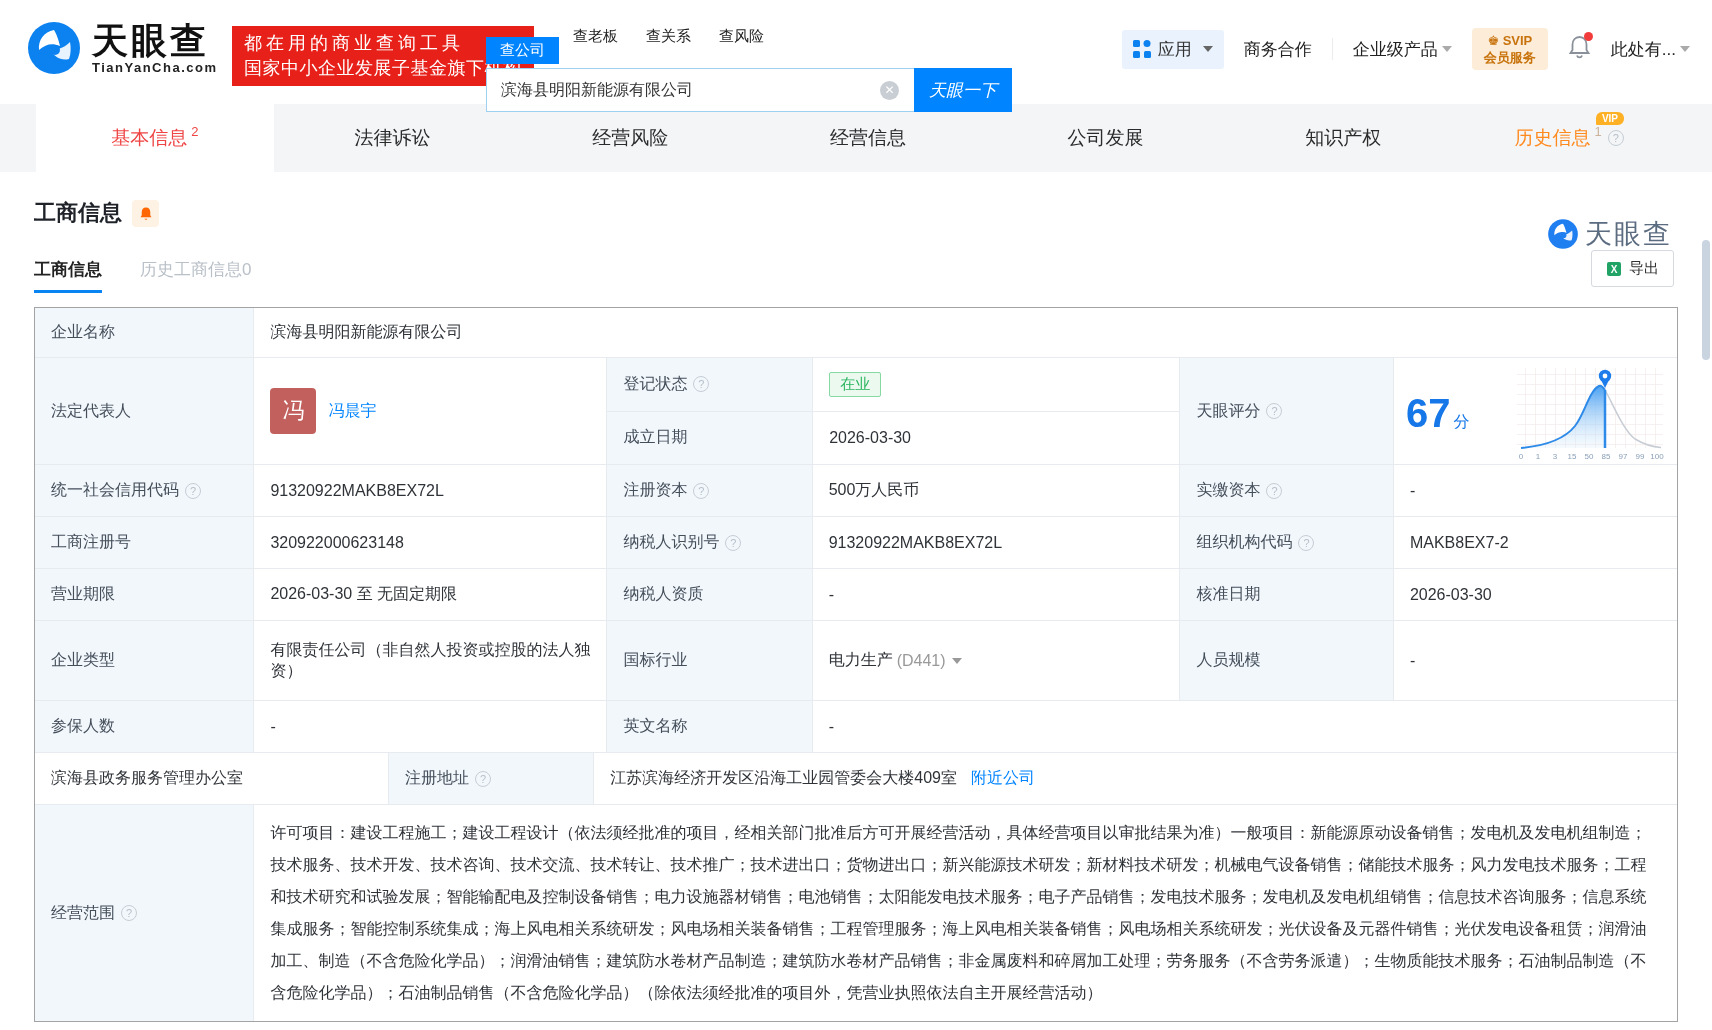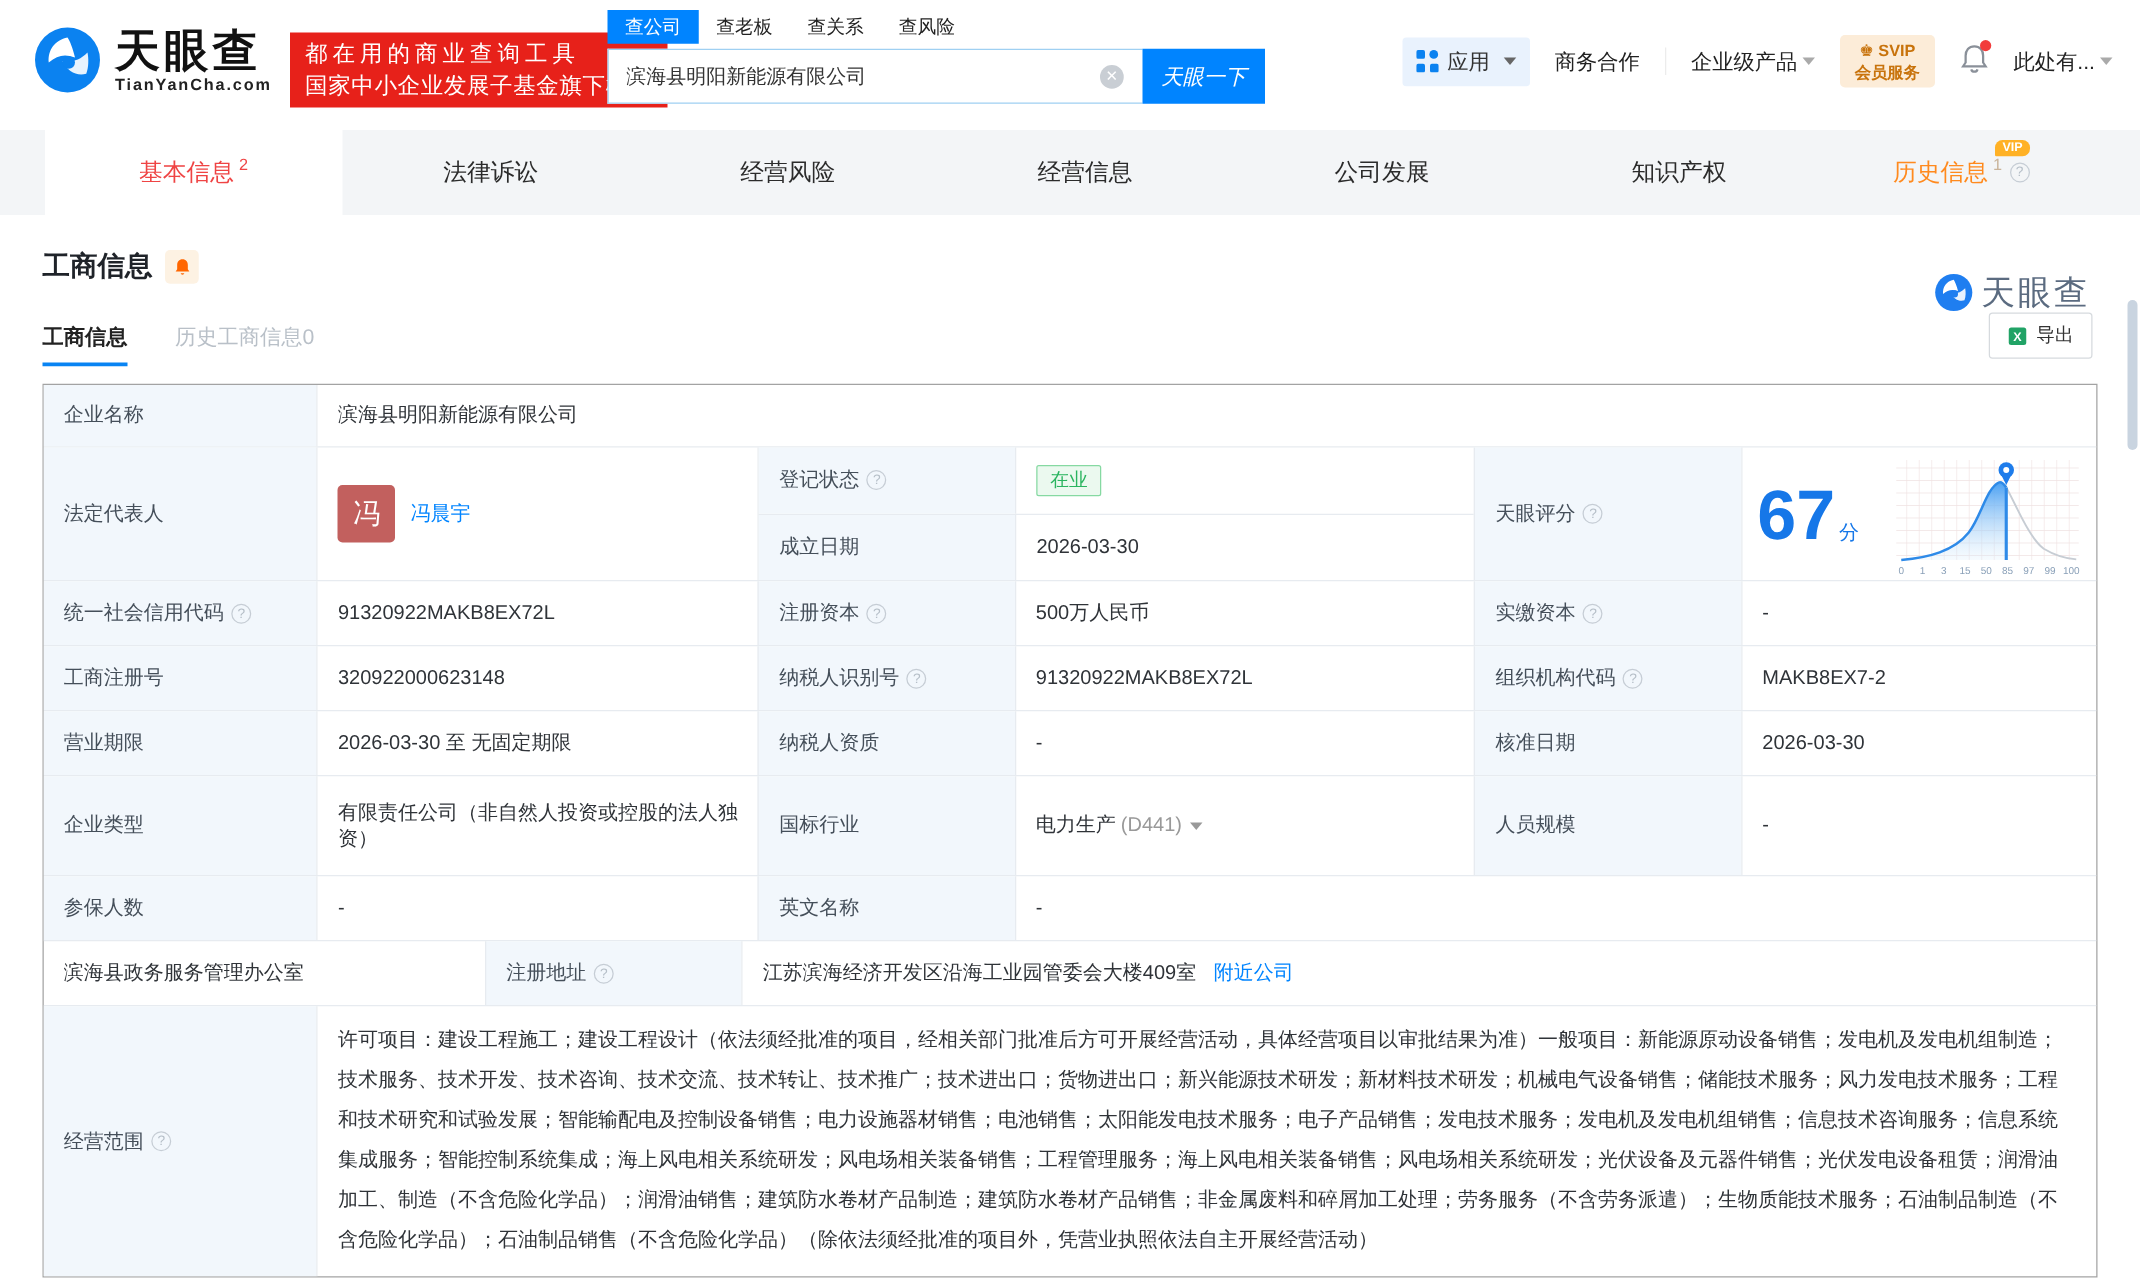--- a/index.html
+++ b/index.html
@@ -12,21 +12,21 @@
   .logo-txt .cn { font-size:36px; font-weight:bold; color:#111; letter-spacing:3px; line-height:38px;}
   .logo-txt .en { font-size:13px; font-weight:bold; color:#222; letter-spacing:1.5px; }
   .slogan { position:absolute; left:232px; top:26px; background:#e7211a; color:#fff;
             padding:5px 12px; font-size:18px; line-height:25px; }
   .slogan .l1 { letter-spacing:4px; }
   .slogan .l2 { letter-spacing:0.5px; }
 
   .search-wrap { position:absolute; left:486px; top:8px; }
   .search-tabs { display:flex; align-items:center; margin-bottom:4px; }
   .search-tab { font-size:15px; padding:4px 14px; color:#222; cursor:pointer; }
-  .search-tab.active { background:#0084ff; color:#fff; }
+  .search-tab.active { background:#0084ff; color:#fff;margin-top:29px; }
   .search-row { display:flex; position:relative; }
   .search-input { width:428px; height:44px; border:1px solid #9fd0f2; border-right:none;
                   font-size:16px; padding:0 44px 0 14px; color:#333; outline:none;
                   font-family:inherit; }
   .clear-btn { position:absolute; left:394px; top:13px; width:19px; height:19px; border-radius:50%;
                background:#c9ced4; color:#fff; font-size:12px; line-height:19px; text-align:center; cursor:pointer;}
   .search-btn { width:98px; height:44px; background:#0084ff; color:#fff; border:none;
                 font-size:17px; cursor:pointer; font-family:inherit;font-style:italic; }
 
   .top-menu { position:absolute; right:22px; top:28px; display:flex; align-items:center; gap:20px; font-size:17px; }
@@ -98,21 +98,21 @@
 
   .avatar { width:46px; height:46px; border-radius:4px; background:#c2605e; color:#fff; font-size:22px;
             display:flex; align-items:center; justify-content:center; margin-right:12px; flex:none;}
   .link { color:#0084ff; cursor:pointer; }
   .tag-active { padding:2px 10px; border:1px solid #86d9a2; background:#ebf9ef; color:#2ab45f;
                 border-radius:2px; font-size:15px; }
   .ind-code { color:#999; margin-left:4px; }
   .ind-caret { display:inline-block; width:0; height:0; border-left:5px solid transparent;
                border-right:5px solid transparent; border-top:6px solid #999; margin-left:6px; cursor:pointer;}
   .score-cell { justify-content:space-between; padding:6px 8px 2px 12px; }
-  .score-num { font-size:56px; font-weight:bold; color:#1677e8; line-height:44px;}
+  .score-num { font-size:40px; font-weight:bold; color:#1677e8; line-height:44px;}
   .score-unit { font-size:16px; color:#1677e8; margin-left:3px; }
   .scope-val { line-height:32px; padding:12px 16px; display:block; }
   .addr-link { margin-left:14px; }
 
   
   .scrollbar { position:absolute; right:2px; top:170px; width:8px; height:860px; }
   .scroll-thumb { width:8px; height:120px; border-radius:4px; background:#c9d4e0; margin-top:70px; }
 </style>
 </head>
 <body>

